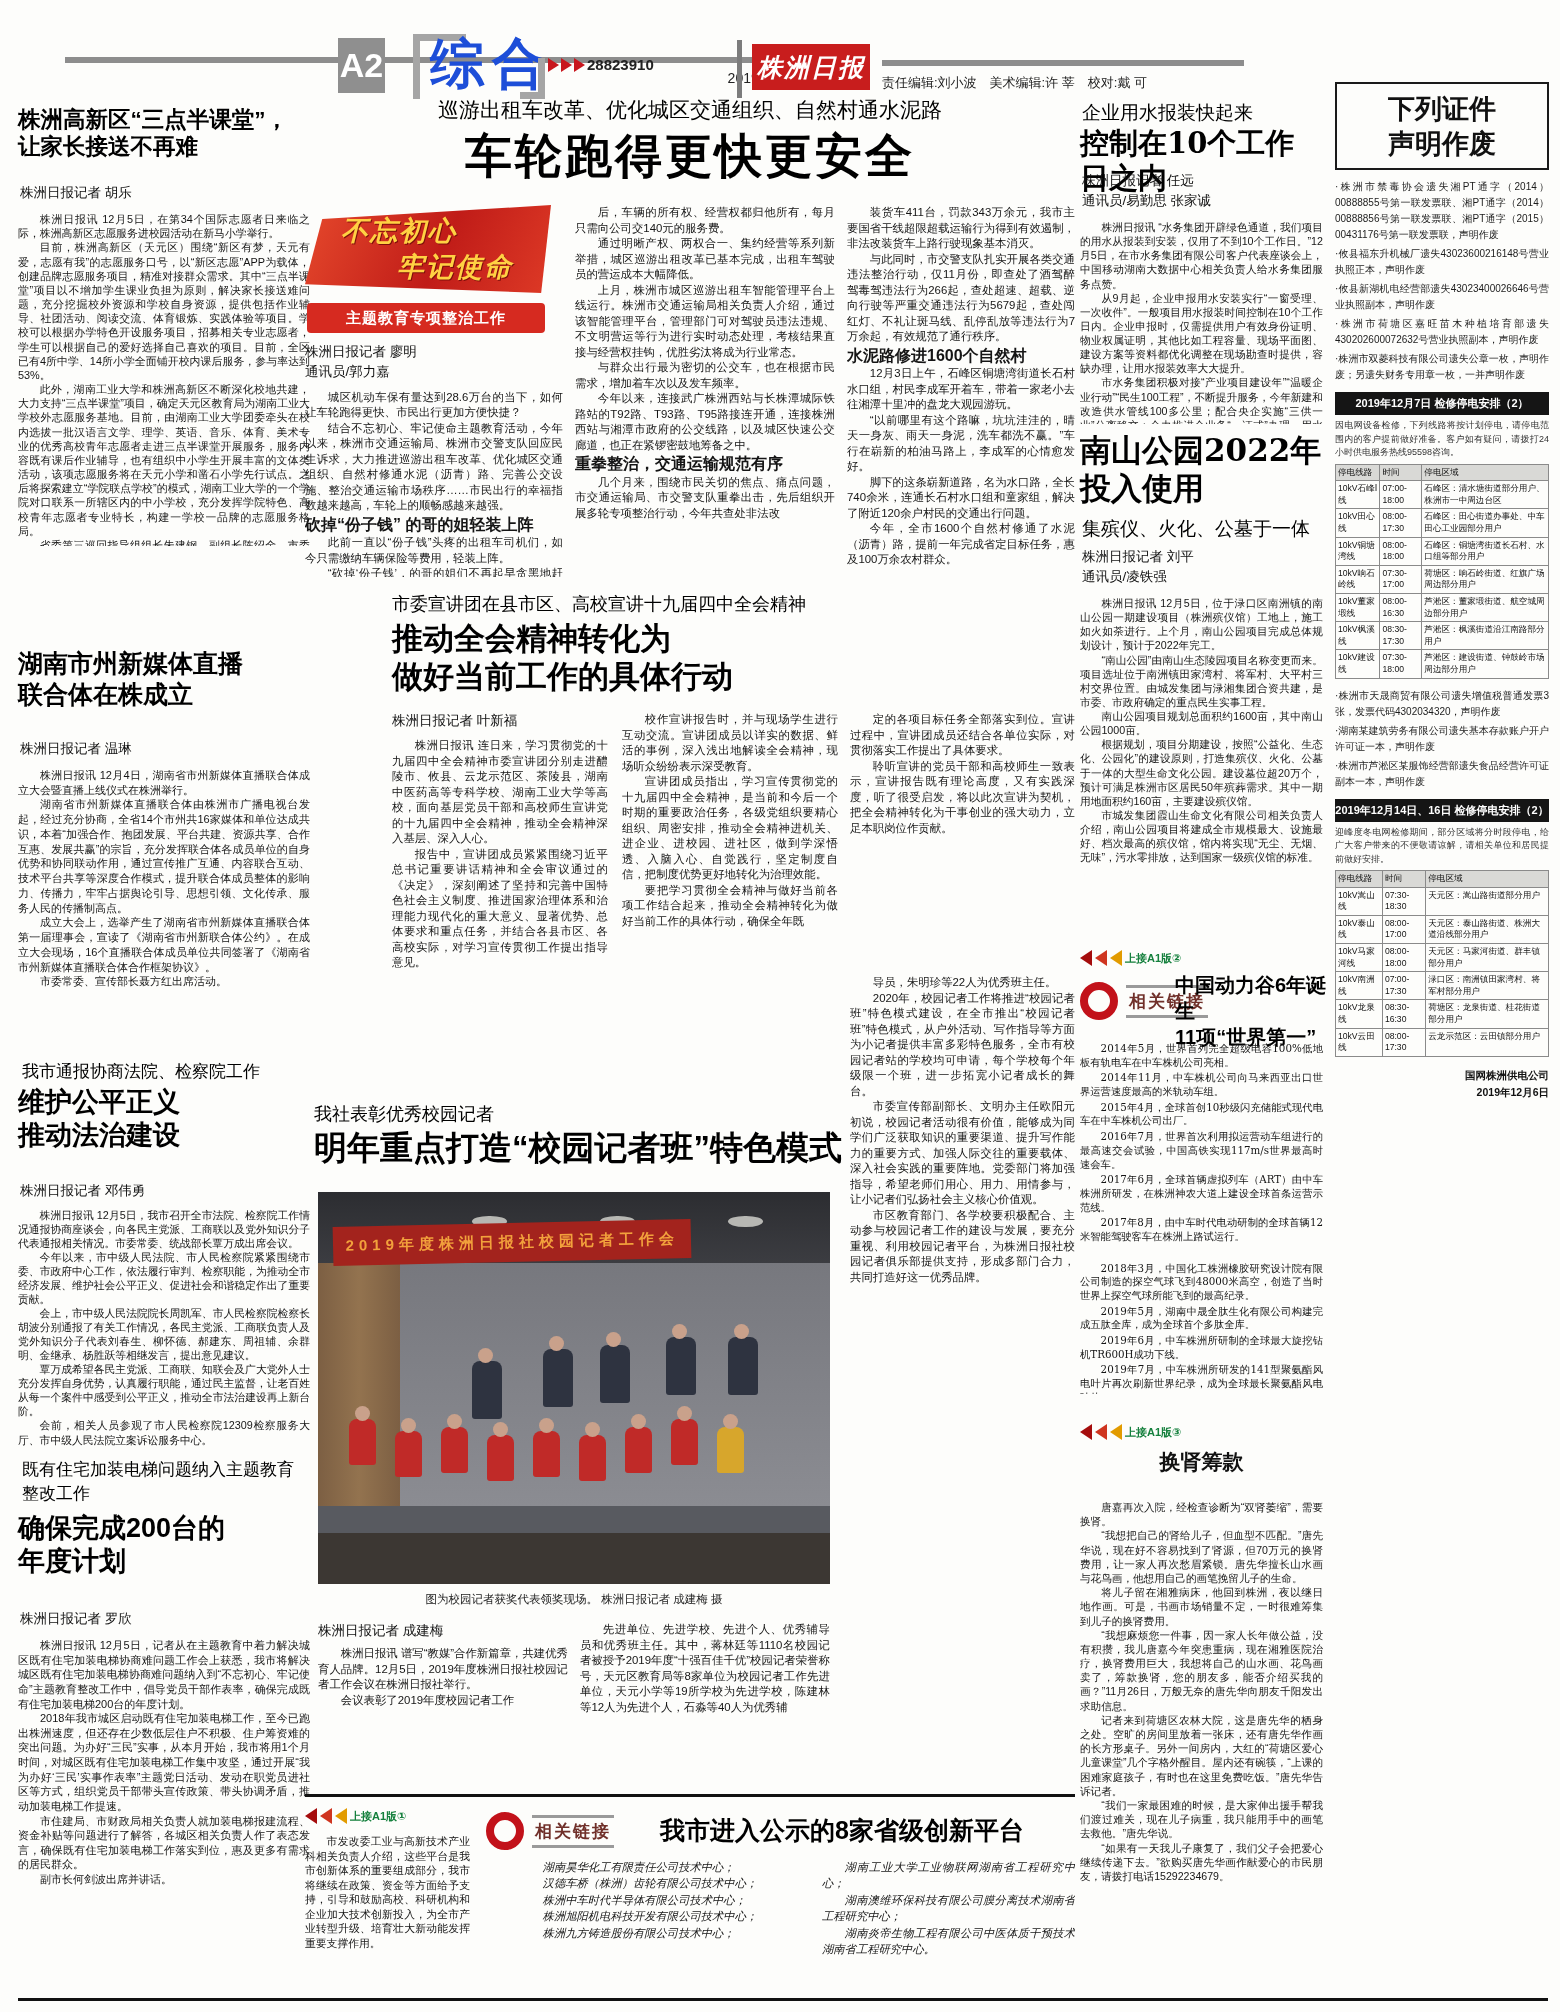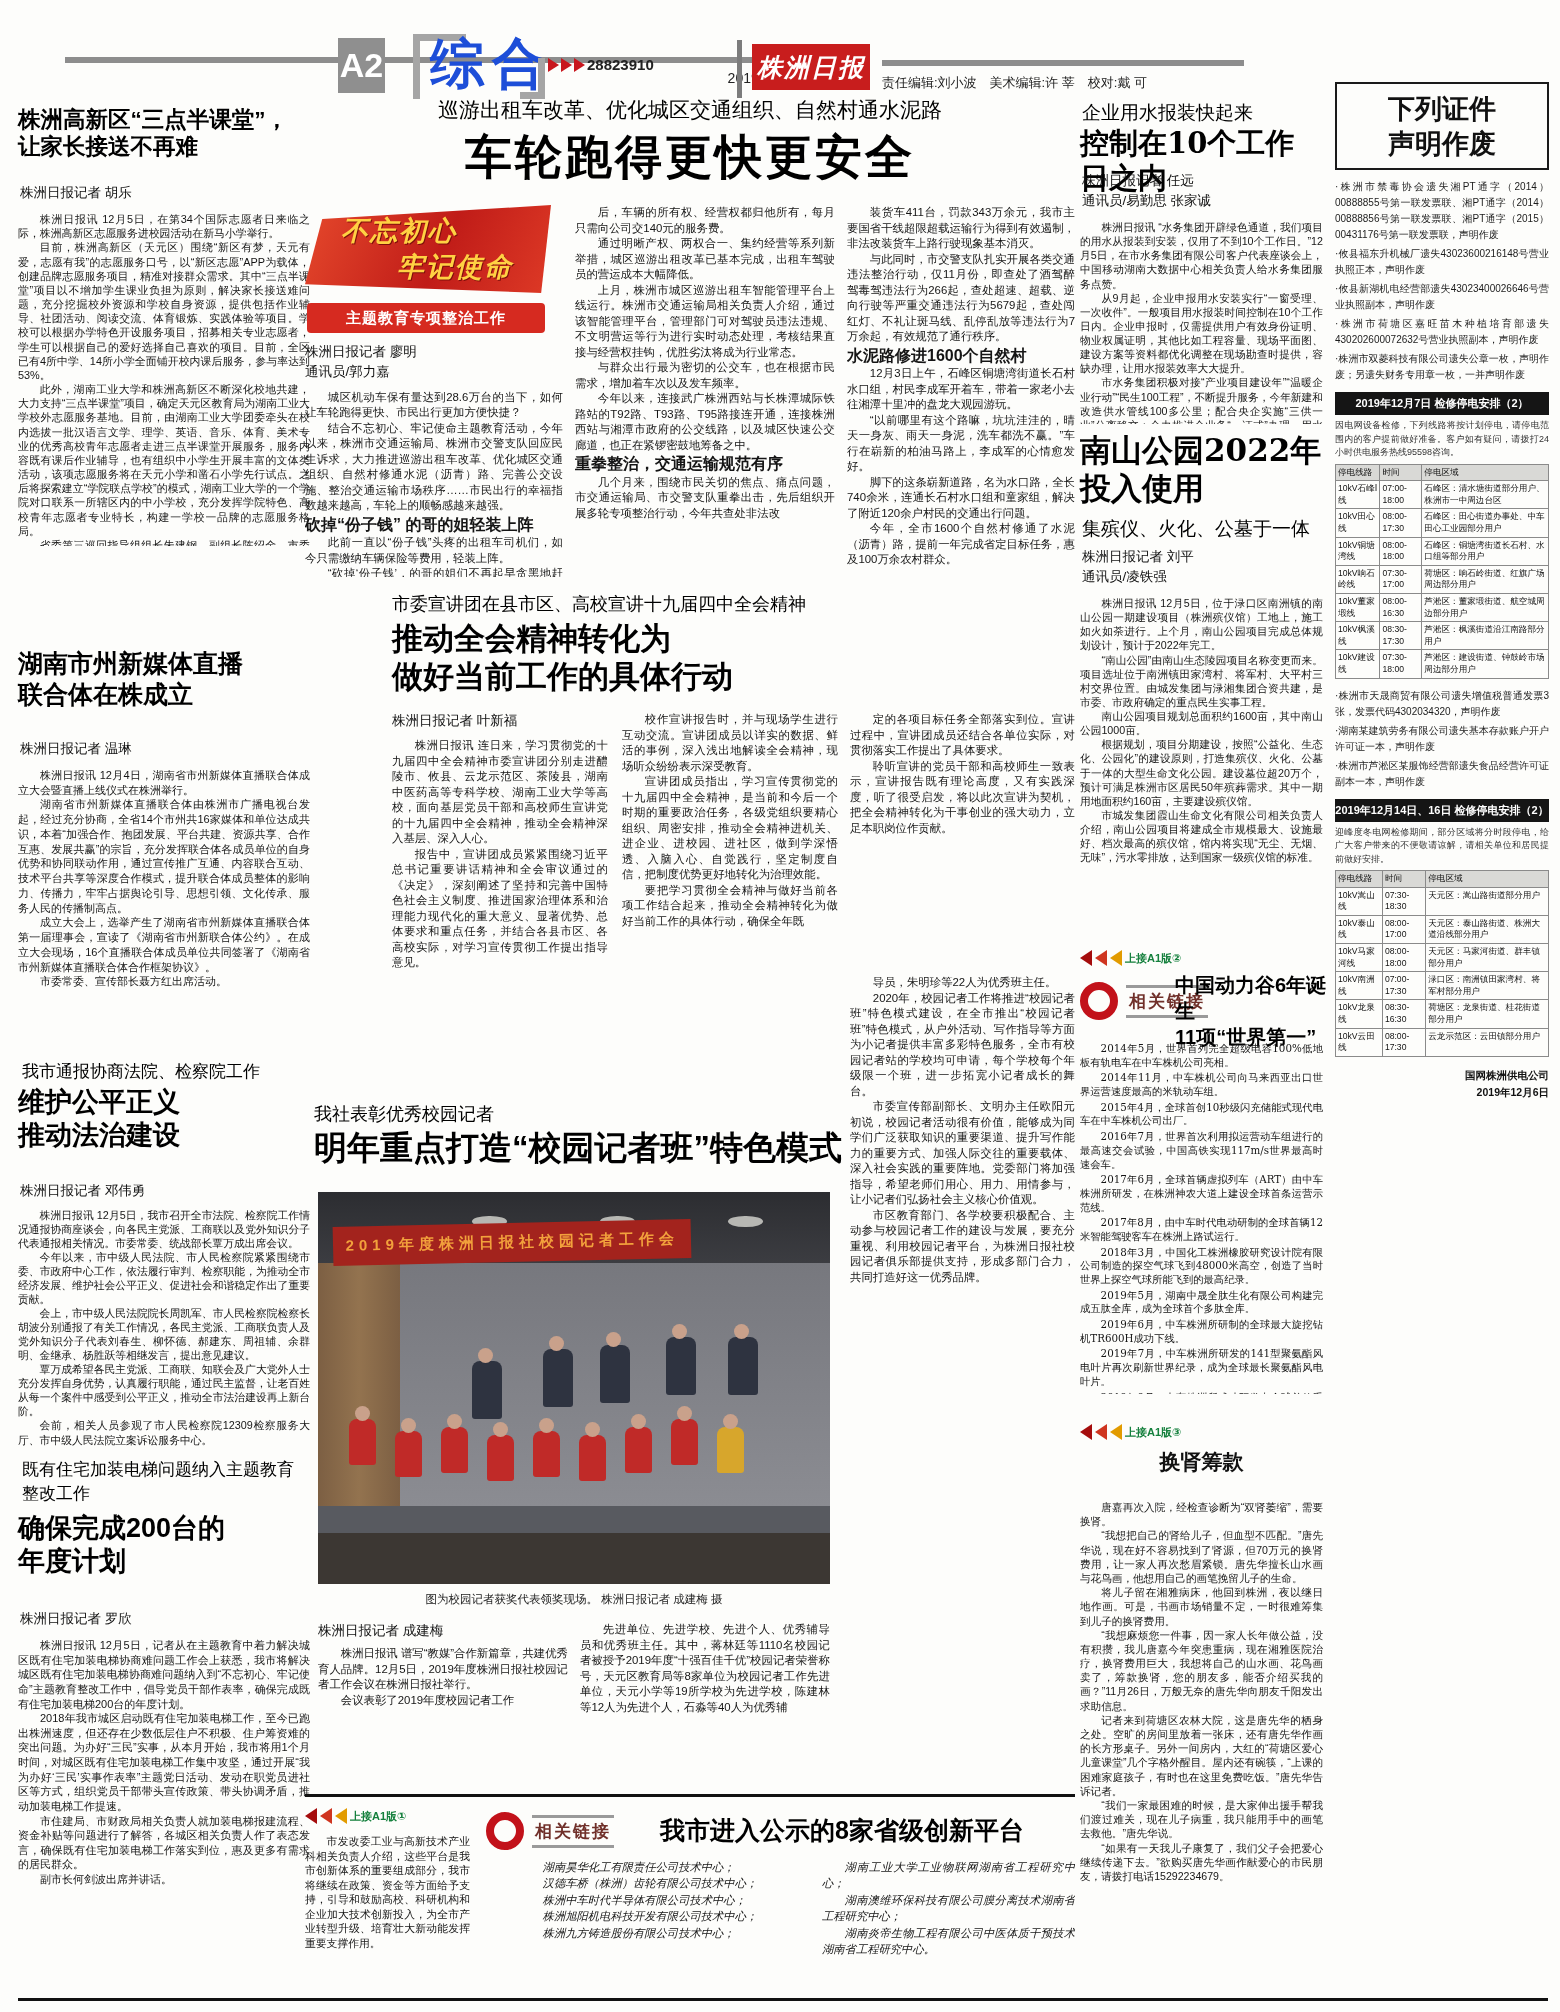--- a/index.html
+++ b/index.html
@@ -143,21 +143,21 @@
   <div class="abs byline" style="left:20px;top:1610px;">株洲日报记者 罗欣</div>
   <div class="col" style="left:18px;top:1638px;width:292px;height:348px;font-size:11px;line-height:1.33;">
 
   <p>株洲日报讯 12月5日，记者从在主题教育中着力解决城区既有住宅加装电梯协商难问题工作会上获悉，我市将解决城区既有住宅加装电梯协商难问题纳入到“不忘初心、牢记使命”主题教育整改工作中，倡导党员干部作表率，确保完成既有住宅加装电梯200台的年度计划。</p>
       <p>2018年我市城区启动既有住宅加装电梯工作，至今已跑出株洲速度，但还存在少数低层住户不积极、住户筹资难的突出问题。为办好“三民”实事，从本月开始，我市将用1个月时间，对城区既有住宅加装电梯工作集中攻坚，通过开展“我为办好‘三民’实事作表率”主题党日活动、发动在职党员进社区等方式，组织党员干部带头宣传政策、带头协调矛盾，推动加装电梯工作提速。</p>
       <p>市住建局、市财政局相关负责人就加装电梯报建流程、资金补贴等问题进行了解答，各城区相关负责人作了表态发言，确保既有住宅加装电梯工作落实到位，惠及更多有需求的居民群众。</p>
       <p>副市长何剑波出席并讲话。</p>
     </div>
 
   <div class="abs t-kicker" style="left:305px;top:96px;width:770px;text-align:center;font-size:21px;">巡游出租车改革、优化城区交通组织、自然村通水泥路</div>
-  <div class="abs t-title" style="left:305px;top:128px;width:770px;text-align:center;font-size:47px;letter-spacing:3px;">车轮跑得更快更安全</div>
+  <div class="abs t-title" style="left:305px;top:128px;width:770px;text-align:center;font-size:47px;letter-spacing:3px;font-family:Liberation Serif, serif;">车轮跑得更快更安全</div>
 
   <div class="col" style="left:305px;top:205px;width:258px;height:372px;">
     <div class="banner">
       <div class="ribbon">
         <span class="l1">不忘初心</span>
         <span class="l2">牢记使命</span>
       </div>
       <div class="banner-box">主题教育专项整治工作</div>
     </div>
     <div class="byline" style="margin:2px 0;">株洲日报记者 廖明</div>
@@ -318,21 +318,21 @@
     <div>中国动力谷6年诞生</div>
     <div>11项“世界第一”</div>
   </div>
   <div class="col serifbody" style="left:1080px;top:1042px;width:243px;height:352px;font-size:10.3px;line-height:1.33;">
 
   <p style="margin-bottom:2px;">2014年5月，世界首列完全超级电容100%低地板有轨电车在中车株机公司亮相。</p>
       <p style="margin-bottom:2px;">2014年11月，中车株机公司向马来西亚出口世界运营速度最高的米轨动车组。</p>
       <p style="margin-bottom:2px;">2015年4月，全球首创10秒级闪充储能式现代电车在中车株机公司出厂。</p>
       <p style="margin-bottom:2px;">2016年7月，世界首次利用拟运营动车组进行的最高速交会试验，中国高铁实现117m/s世界最高时速会车。</p>
       <p style="margin-bottom:2px;">2017年6月，全球首辆虚拟列车（ART）由中车株洲所研发，在株洲神农大道上建设全球首条运营示范线。</p>
-      <p style="margin-bottom:2px;">2017年8月，由中车时代电动研制的全球首辆12米智能驾驶客车在株洲上路试运行。</p>
+      <p style="margin-bottom:18px;">2017年8月，由中车时代电动研制的全球首辆12米智能驾驶客车在株洲上路试运行。</p>
       <p style="margin-bottom:2px;">2018年3月，中国化工株洲橡胶研究设计院有限公司制造的探空气球飞到48000米高空，创造了当时世界上探空气球所能飞到的最高纪录。</p>
       <p style="margin-bottom:2px;">2019年5月，湖南中晟全肽生化有限公司构建完成五肽全库，成为全球首个多肽全库。</p>
       <p style="margin-bottom:2px;">2019年6月，中车株洲所研制的全球最大旋挖钻机TR600H成功下线。</p>
       <p style="margin-bottom:2px;">2019年7月，中车株洲所研发的141型聚氨酯风电叶片再次刷新世界纪录，成为全球最长聚氨酯风电叶片。</p>
       <p style="margin-bottom:2px;">2019年9月，中车株洲所成功研发出全球首款重型电动水下机器人高压直流供电电源。</p>
     </div>
 
   <div class="abs jump" style="left:1080px;top:1424px;">
     <span class="chl a"></span>
     <span class="chl b"></span>

